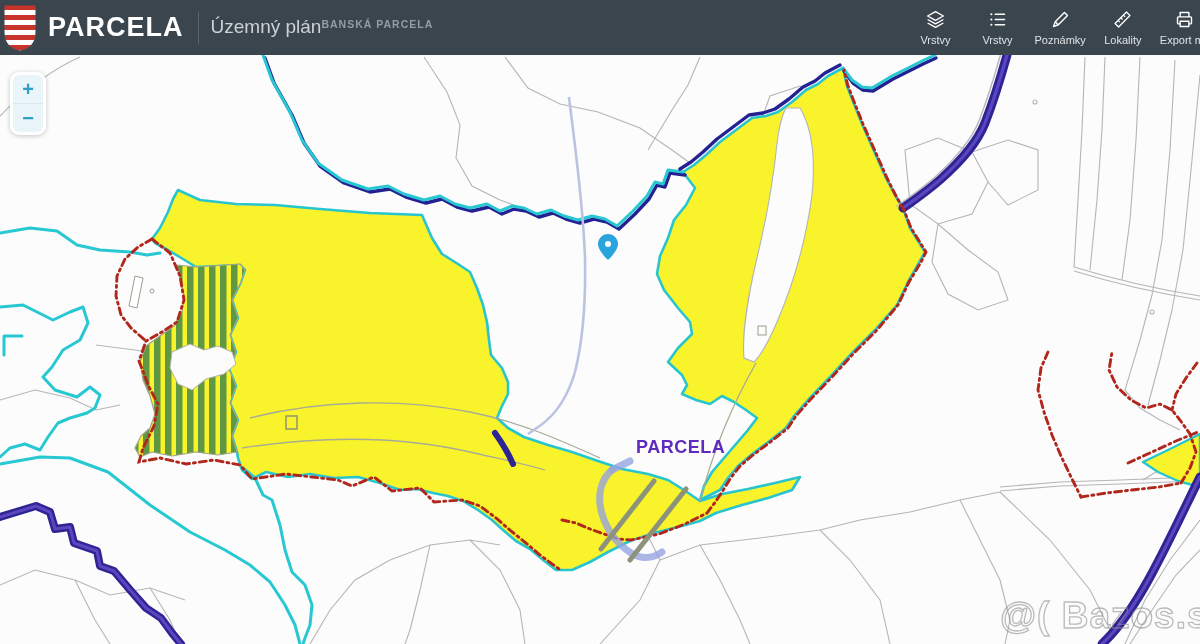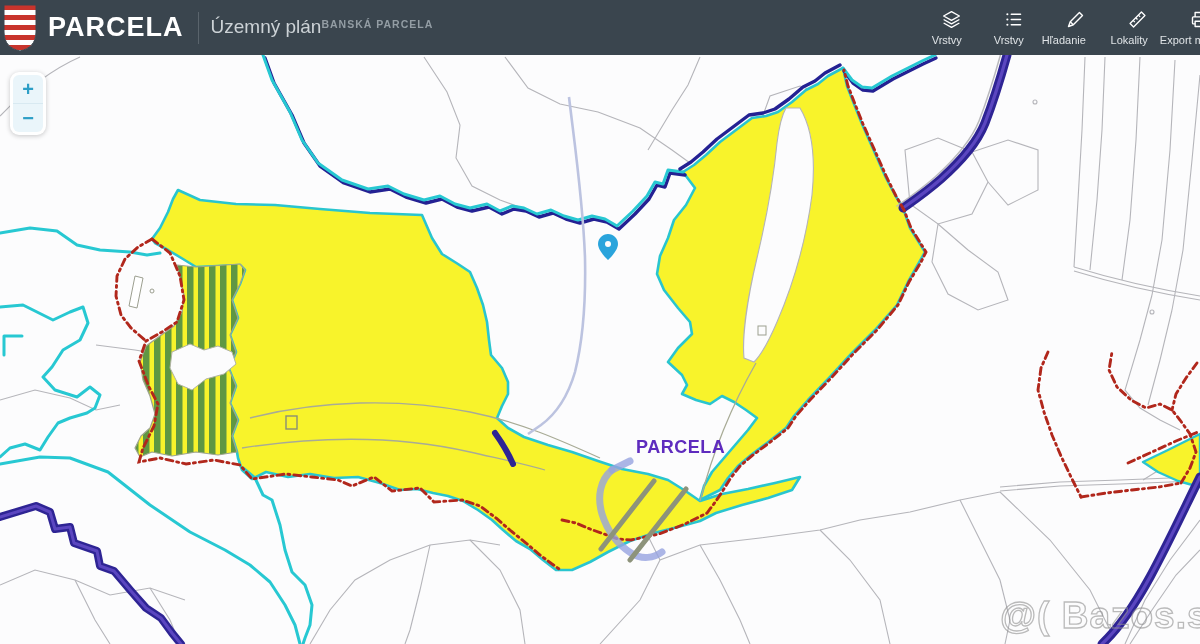--- a/index.html
+++ b/index.html
@@ -8,21 +8,21 @@
 
   
   .hdr{position:absolute;top:0;left:0;width:1200px;height:55px;background:#3a454e;display:flex;align-items:center;z-index:5}
   .logo{margin-left:2px;width:36px;height:48px;flex:0 0 auto}
   .brand{color:#fff;font-size:27px;font-weight:bold;letter-spacing:1px;margin-left:10px}
   .hdr-sep{width:1px;height:32px;background:#5a646c;margin:0 12px 0 14px}
   .titles{display:flex;flex-direction:row;line-height:1.1}
   .app-title{color:#ccd2d6;font-size:19px;font-weight:400}
   .app-sub{color:#939da4;font-size:10.5px;font-weight:bold;letter-spacing:1px;margin-top:2px}
   .toolbar{margin-left:auto;display:flex;align-items:center;margin-right:-16px}
-  .tb-item{display:flex;flex-direction:column;align-items:flex-end;justify-content:center;min-width:50px;padding:0 6px;height:54px;cursor:pointer}
+  .tb-item{display:flex;flex-direction:column;align-items:center;justify-content:center;min-width:50px;padding:0 6px;height:54px;cursor:pointer}
   .tb-item svg{width:21px;height:21px;display:block}
   .tb-label{color:#dfe3e6;font-size:11px;margin-top:4px;white-space:nowrap}
 
   
   .map-wrap{position:absolute;top:55px;left:0;width:1200px;height:589px}
   .map-wrap svg.map{display:block}
 
   
   .zoomctl{position:absolute;top:17px;left:10px;width:36px;background:#fff;border-radius:9px;
            box-shadow:0 1px 5px rgba(0,0,0,.22);padding:3px;box-sizing:border-box;z-index:4}
@@ -78,21 +78,21 @@
             <line x1="9.5" y1="12" x2="20" y2="12"></line>
             <line x1="9.5" y1="18" x2="20" y2="18"></line>
         </svg>
         <span class="tb-label">Vrstvy</span>
       </div>
       <div class="tb-item">
         <svg viewBox="0 0 24 24" fill="none" stroke="#fff" stroke-width="1.6" stroke-linejoin="round">
           <path d="M4 20 L6 14.5 L16.5 4 L20 7.5 L9.5 18 Z"></path>
             <path d="M6 14.5 L9.5 18"></path>
         </svg>
-        <span class="tb-label">Hľadanie</span>
+        <span class="tb-label">Poznámky</span>
       </div>
       <div class="tb-item">
         <svg viewBox="0 0 24 24" fill="none" stroke="#fff" stroke-width="1.5" stroke-linejoin="round">
           <path d="M3.5 16.5 L16.5 3.5 L20.5 7.5 L7.5 20.5 Z"></path>
           <path d="M7 13 l2 2 M10 10 l2 2 M13 7 l2 2"></path>
         </svg>
         <span class="tb-label">Lokality</span>
       </div>
       <div class="tb-item">
         <svg viewBox="0 0 24 24" fill="none" stroke="#fff" stroke-width="1.6" stroke-linejoin="round">

